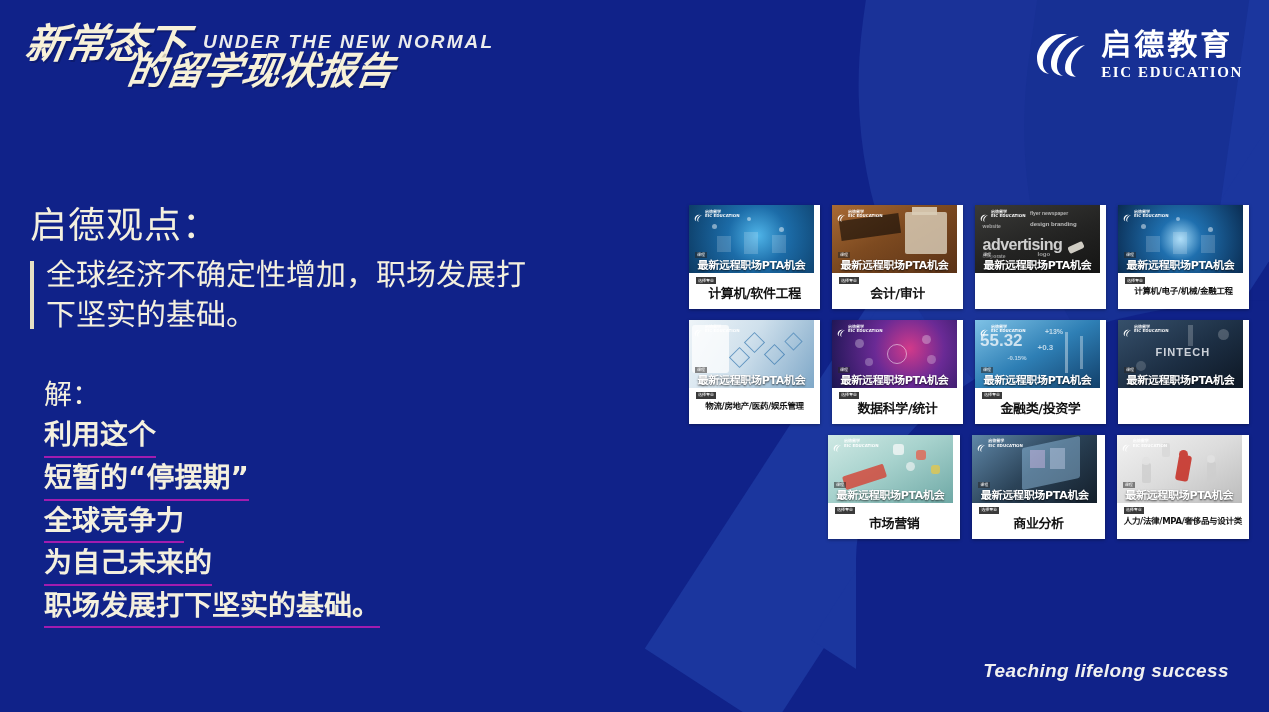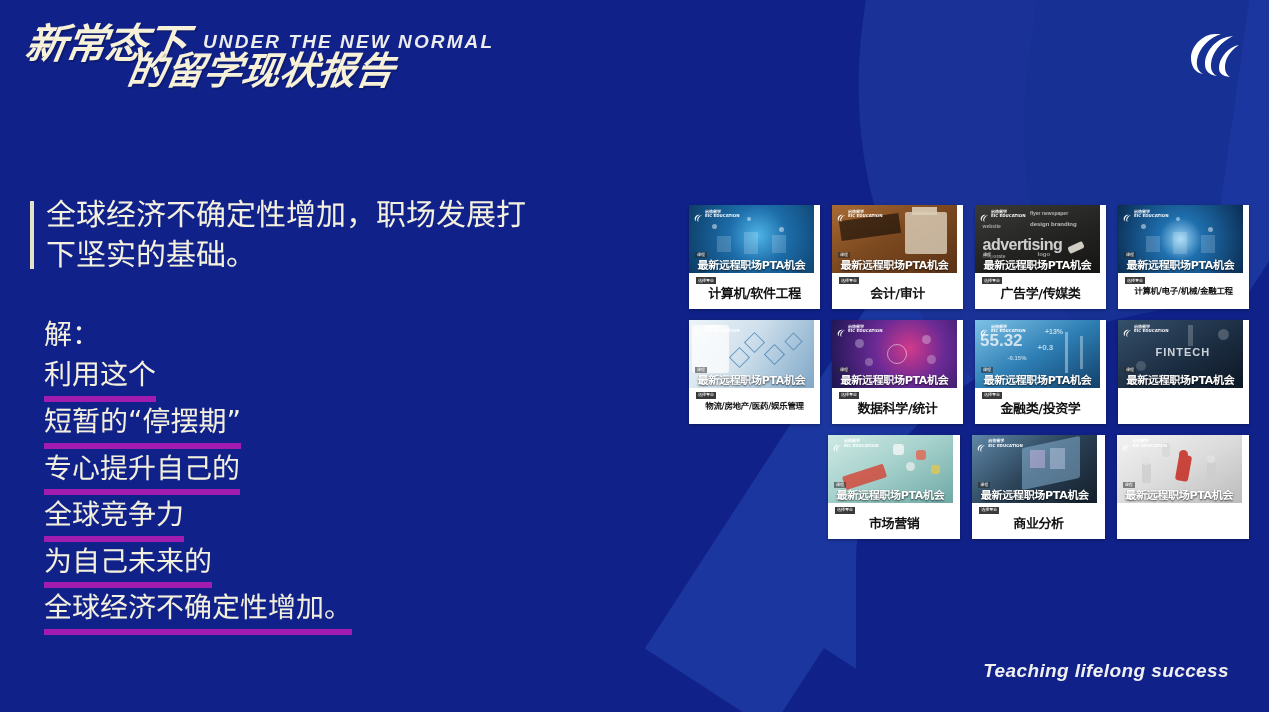--- a/index.html
+++ b/index.html
@@ -93,22 +93,23 @@
     content:"";position:absolute;left:0;top:6px;bottom:6px;width:4px;background:#E6E0C4;
   }
   .solution{margin-top:40px;}
   .sol-label{
     font-size:28px;line-height:1.45;color:#F4F0DE;margin-left:14px;
     font-family:"DejaVu Sans","Liberation Sans",sans-serif;
   }
   .sol-line{
     display:block;width:max-content;max-width:420px;
     font-size:28px;line-height:1.45;color:#F4F0DE;margin-left:14px;
-    border-bottom:6px solid #a21caf;
-    font-family:"DejaVu Sans","Liberation Sans",sans-serif;
+    border-bottom:2px solid #a21caf;
+    font-family:"DejaVu Sans","Liberation Sans",sans-serif;
+    font-weight:bold;
   }
 
   
   .grid{position:absolute;left:689px;top:205px;width:560px;}
   .grid-row{display:flex;gap:12px;margin-bottom:11px;}
   .row-3{margin-left:139px;}
   .card{
     width:146px;background:#ffffff;
     box-shadow:0 1px 3px rgba(0,0,0,.35);
     display:flex;flex-direction:column;overflow:hidden;
@@ -216,35 +217,39 @@
     <div class="logo">
       <div class="logo-mark">
         <svg viewBox="0 0 62 62" width="62" height="62" aria-hidden="true">
           <g fill="#ffffff">
             <path d="M10 34 C10 22, 22 10, 34 10 L40 10 C28 14, 18 24, 16 36 C15 43, 18 48, 22 50 C14 49, 10 42, 10 34 Z"></path>
             <path d="M24 40 C24 28, 34 16, 46 13 L52 12 C40 18, 31 28, 30 40 C29.5 46, 32 50, 36 52 C28 51, 24 47, 24 40 Z"></path>
             <path d="M38 44 C38 35, 45 26, 54 22 L58 21 C49 27, 44 35, 44 43 C44 48, 46 51, 49 53 C41 52, 38 49, 38 44 Z"></path>
           </g>
         </svg>
       </div>
+      <div class="logo-text">
+        <span class="logo-cn">启德教育</span>
+        <span class="logo-en">EIC EDUCATION</span>
+      </div>
     </div>
   </div>
 
   <div class="left-col">
+    <div class="view-title">启德观点：</div>
     <div class="view-body">全球经济不确定性增加，职场发展打下坚实的基础。</div>
 
     <div class="solution">
       <div class="sol-label">解：</div>
       <div>
         <span class="sol-line">利用这个</span>
         <span class="sol-line">短暂的“停摆期”</span>
-        <span class="sol-line">专心提升自己的</span>
         <span class="sol-line">全球竞争力</span>
         <span class="sol-line">为自己未来的</span>
-        <span class="sol-line">全球经济不确定性增加。</span>
+        <span class="sol-line">职场发展打下坚实的基础。</span>
       </div>
     </div>
   </div>
 
   <div class="grid" id="card-grid">
       <div class="grid-row">
         <div class="card">
           <div class="card-img">
             <div class="grad g-cs"></div>
             <div class="motif">
@@ -314,24 +319,20 @@
                   <g fill="#ffffff">
                     <path d="M2 7 C2 4.4 4.4 2 7 2 L8.3 2 C5.8 2.9 3.7 5 3.3 7.4 C3.1 8.8 3.7 9.8 4.5 10.2 C2.8 10 2 8.6 2 7 Z"></path>
                     <path d="M5 8.2 C5 5.8 7.1 3.4 9.5 2.8 L10.7 2.6 C8.3 3.8 6.4 5.8 6.2 8.2 C6.1 9.4 6.6 10.2 7.4 10.6 C5.8 10.4 5 9.6 5 8.2 Z"></path>
                   </g>
                 </svg></span>
               <span class="bt">启德留学<br>EIC EDUCATION</span>
             </div>
             <div class="img-tag">课程</div>
             <div class="img-title">最新远程职场PTA机会</div>
           </div>
-          <div class="card-body">
-            <span class="body-chip">选择专业</span>
-            <span class="card-title">广告学/传媒类</span>
-          </div>
         </div>
         <div class="card">
           <div class="card-img">
             <div class="grad g-eng"></div>
             <div class="motif">
               <span class="dot" style="left:18%;top:28%;width:5px;height:5px"></span>
               <span class="dot" style="left:46%;top:18%;width:4px;height:4px"></span>
               <span class="dot" style="left:72%;top:32%;width:5px;height:5px"></span>
               <span class="bar" style="left:22%;top:45%;width:14px;height:16px;opacity:.5"></span>
               <span class="bar" style="left:44%;top:40%;width:14px;height:22px;opacity:.5"></span>
@@ -531,19 +532,23 @@
                   <g fill="#ffffff">
                     <path d="M2 7 C2 4.4 4.4 2 7 2 L8.3 2 C5.8 2.9 3.7 5 3.3 7.4 C3.1 8.8 3.7 9.8 4.5 10.2 C2.8 10 2 8.6 2 7 Z"></path>
                     <path d="M5 8.2 C5 5.8 7.1 3.4 9.5 2.8 L10.7 2.6 C8.3 3.8 6.4 5.8 6.2 8.2 C6.1 9.4 6.6 10.2 7.4 10.6 C5.8 10.4 5 9.6 5 8.2 Z"></path>
                   </g>
                 </svg></span>
               <span class="bt">启德留学<br>EIC EDUCATION</span>
             </div>
             <div class="img-tag">课程</div>
             <div class="img-title">最新远程职场PTA机会</div>
           </div>
+          <div class="card-body">
+            <span class="body-chip">选择专业</span>
+            <span class="card-title xs">人力/法律/MPA/奢侈品与设计类</span>
+          </div>
         </div>
       </div>
     </div>
 
   <div class="tagline">Teaching lifelong success</div>
 
 </div>
 
 </body></html>

